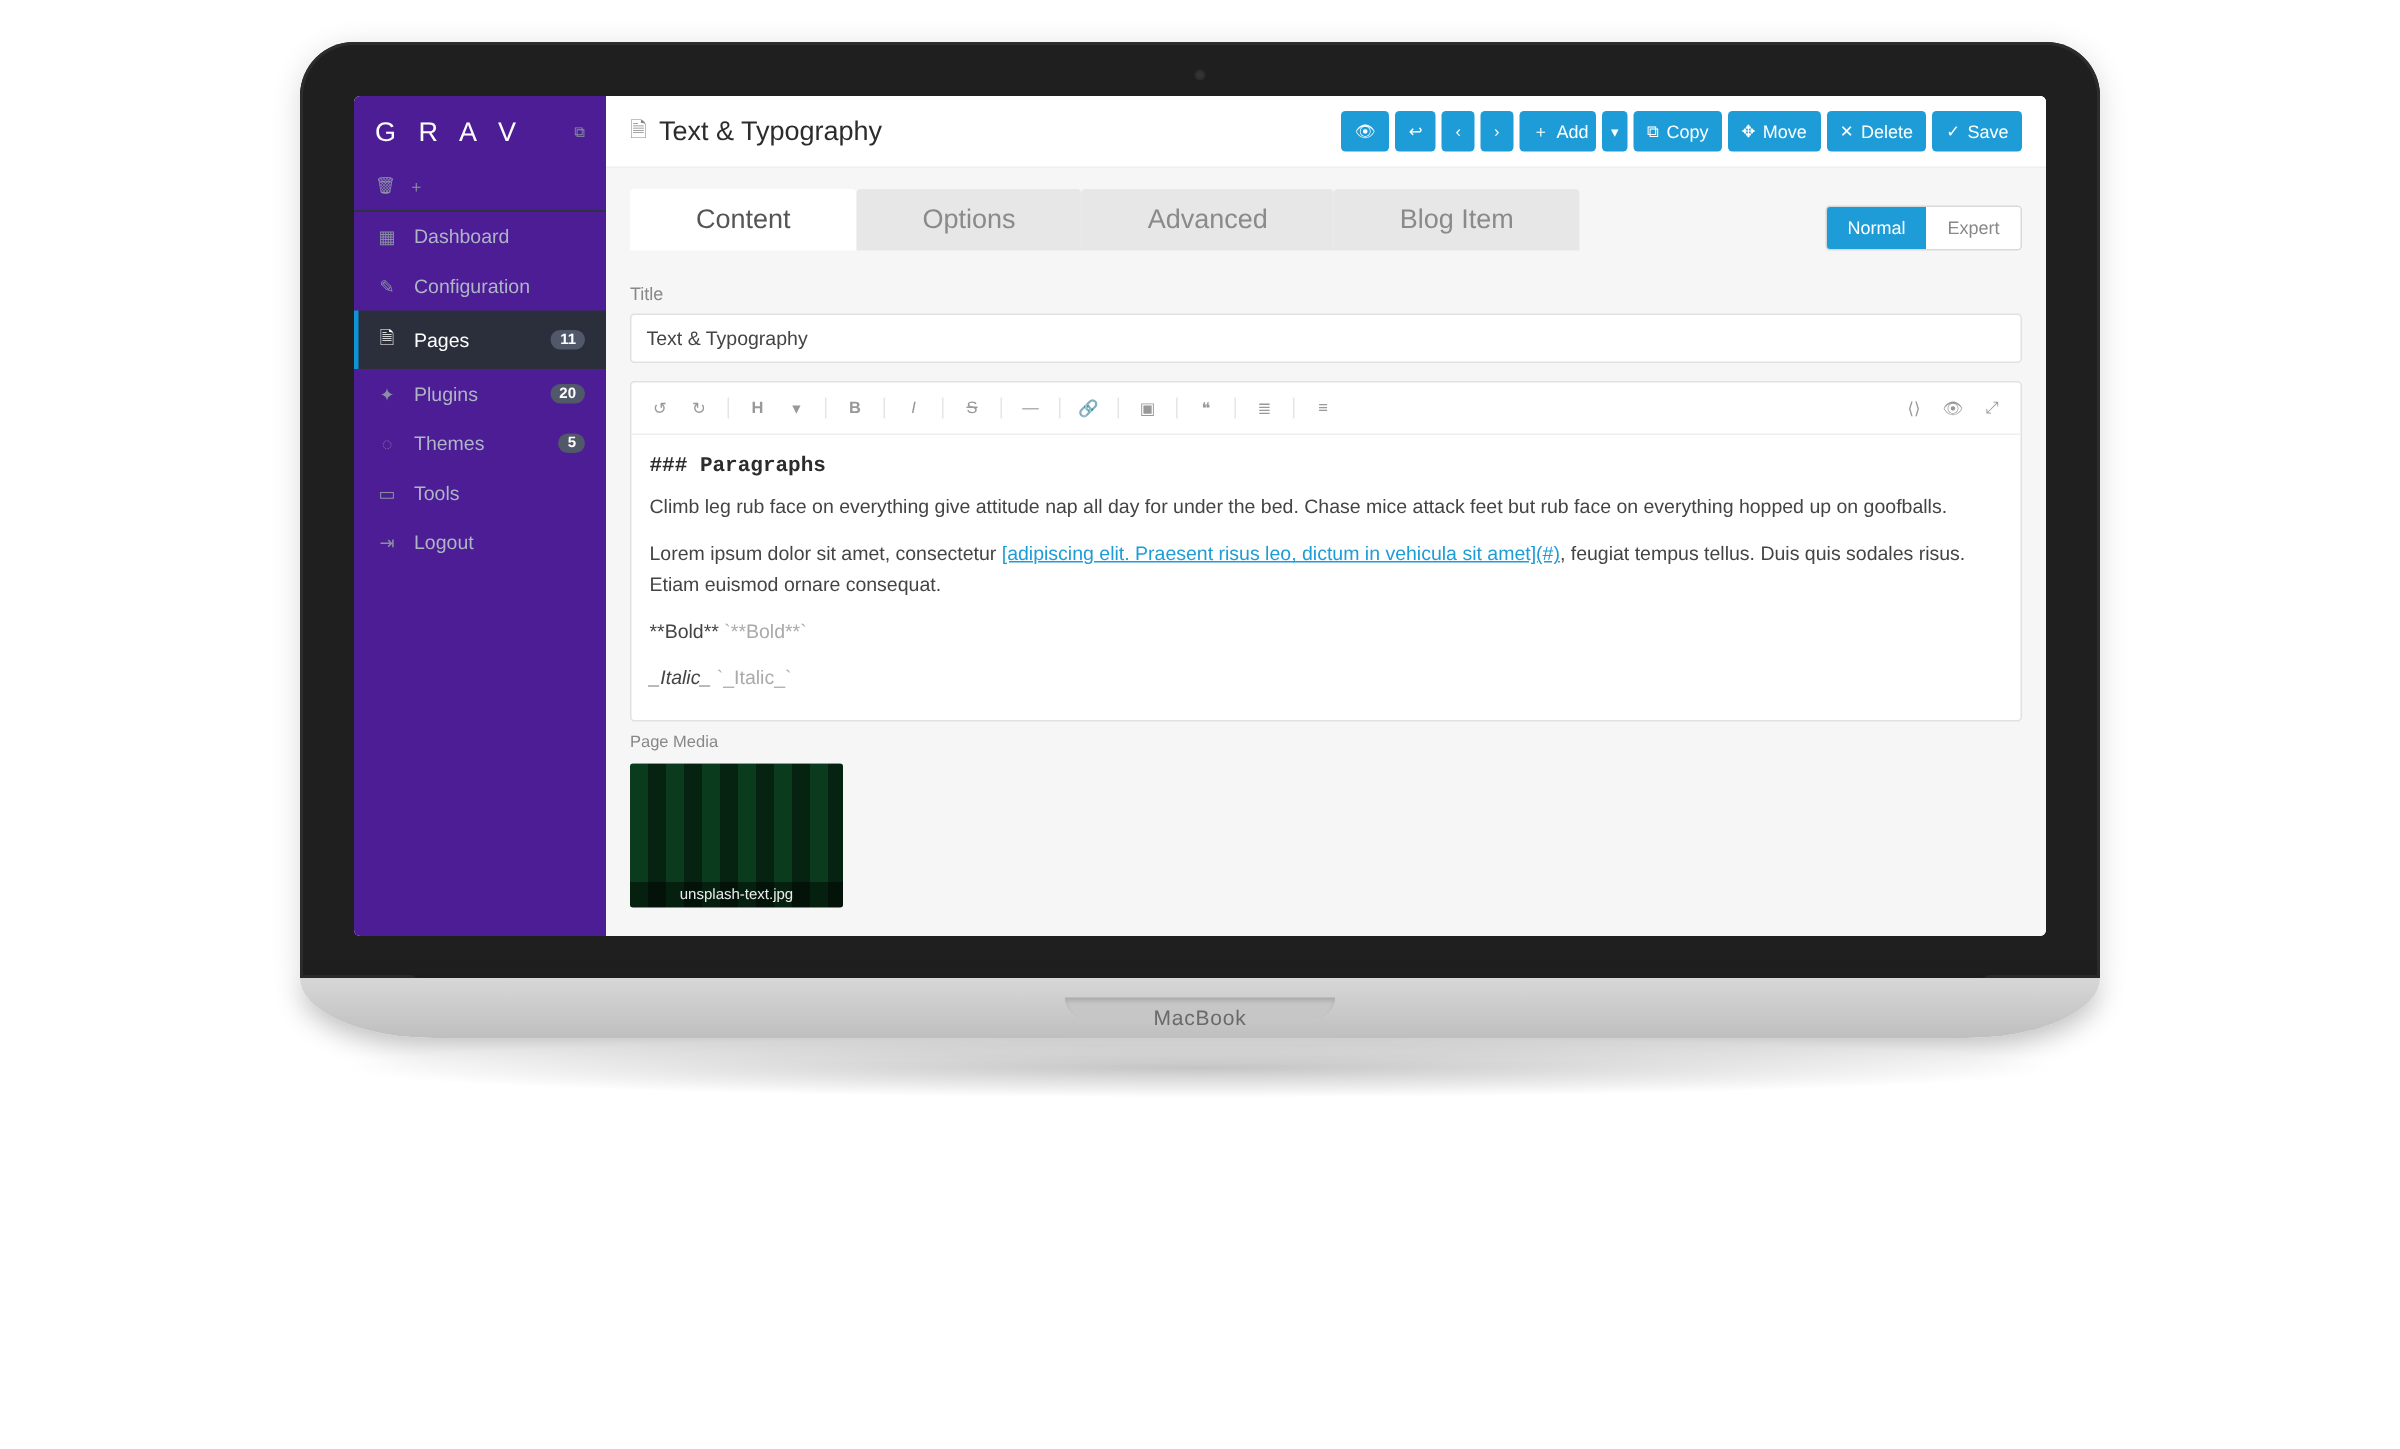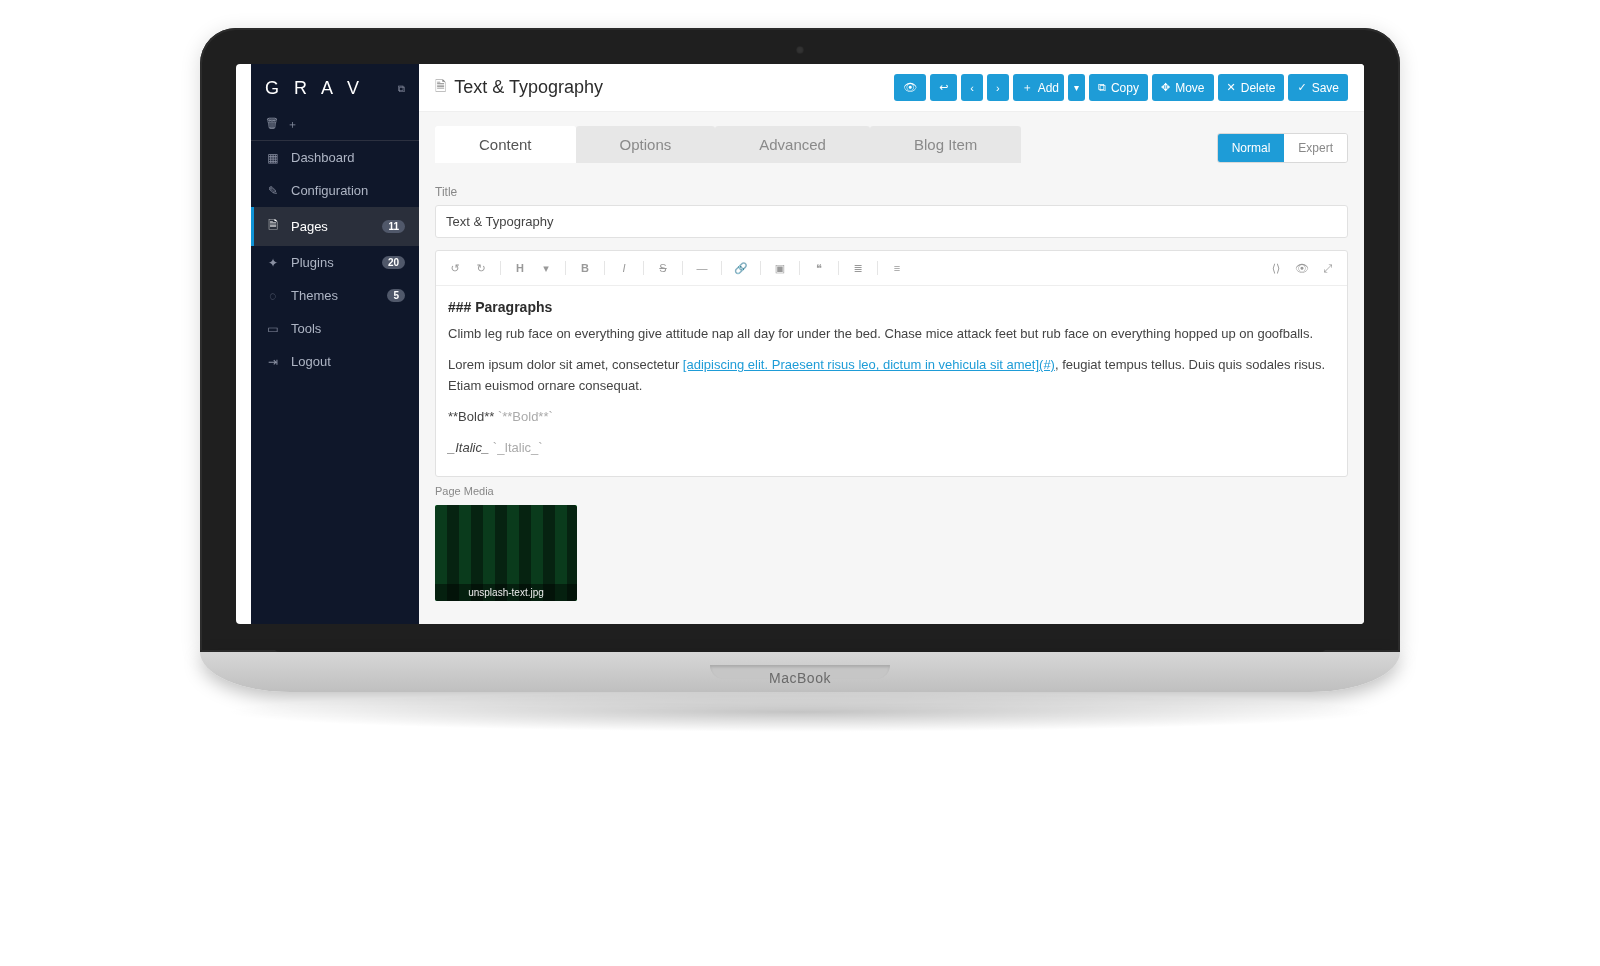--- a/index.html
+++ b/index.html
@@ -2,21 +2,21 @@
 <html><head>
 <meta charset="utf-8">
 <style>
 * { margin:0; padding:0; box-sizing:border-box; }
 body { background:#fff; font-family:-apple-system, BlinkMacSystemFont, "Segoe UI", Helvetica, Arial, sans-serif; width:1600px; height:966px; display:flex; align-items:flex-start; justify-content:center; }
 .macbook { width:1200px; margin-top:28px; position:relative; }
 .bezel { background:#1f1f1f; border-radius:36px 36px 0 0; padding:36px 36px 0 36px; box-shadow:inset 0 0 0 2px #2c2c2c, 0 4px 20px rgba(0,0,0,.15); position:relative; }
 .camera { position:absolute; top:18px; left:50%; transform:translateX(-50%); width:8px; height:8px; border-radius:50%; background:#333; box-shadow:inset 0 0 2px #111; }
 .screen { width:100%; height:560px; background:#fff; border-radius:4px; overflow:hidden; display:flex; font-size:13px; }
 
-.sidebar { width:168px; background:#0f172a; color:#c3c9d6; display:flex; flex-direction:column;margin-left:15px; }
+.sidebar { width:168px; background:#4c1d95; color:#c3c9d6; display:flex; flex-direction:column; }
 .brand-row { display:flex; align-items:center; justify-content:space-between; padding:14px 14px 10px; }
 .brand { font-family:"Arial", sans-serif; letter-spacing:5px; font-size:18px; font-weight:300; color:#fff; }
 .ext-icon { font-size:10px; color:#8a90a2; }
 .user-row { display:flex; align-items:center; padding:10px 14px; border-top:1px solid #2c3140; border-bottom:1px solid #2c3140; }
 .avatar { width:34px; height:34px; border-radius:50%; background:radial-gradient(circle at 35% 30%, #e9c8b0 0 38%, #7a6456 38% 60%, #3d3d3d 60%); margin-right:10px; }
 .uname { font-size:13px; color:#fff; }
 .urole { font-size:11px; color:#8c93a4; }
 .mini-actions { display:flex; gap:8px; padding:8px 14px; font-size:11px; color:#8c93a4; border-bottom:1px solid #2c3140; }
 .nav { display:flex; flex-direction:column; }
 .nav-item { display:flex; align-items:center; padding:9px 14px; color:#aeb5c4; cursor:pointer; font-size:13px; }
@@ -29,35 +29,35 @@
 .titlebar { background:#fff; display:flex; align-items:center; padding:10px 16px; border-bottom:1px solid #efefef; }
 .page-title { display:flex; align-items:center; gap:8px; font-size:18px; color:#2c2c2c; font-weight:400; }
 .page-title .file-icon { font-size:14px; color:#888; }
 .actions { margin-left:auto; display:flex; gap:4px; }
 .btn { background:#1e9cd7; color:#fff; border:none; border-radius:3px; font-size:12px; padding:6px 9px; display:inline-flex; align-items:center; gap:5px; cursor:pointer; }
 .btn .glyph { font-size:11px; }
 .btn.caret-appended { padding-right:5px; }
 .btn-caret { background:#1e9cd7; color:#fff; border:none; border-radius:3px; font-size:10px; padding:6px 6px; cursor:pointer; }
 .tabs-row { display:flex; padding:14px 16px 0 16px; align-items:flex-end; }
 .tab-nav { display:flex; }
-.tab { padding:10px 44px; background:#e7e7e7; color:#8a8a8a; font-size:15px; cursor:pointer; border-radius:3px 3px 0 0; }
+.tab { padding:10px 44px; background:#e7e7e7; color:#8a8a8a; font-size:18px; cursor:pointer; border-radius:3px 3px 0 0; }
 .tab.active { background:#fff; color:#555; }
 .mode-switch { margin-left:auto; display:flex; border-radius:3px; overflow:hidden; border:1px solid #d9d9d9; }
 .mode-btn { padding:7px 14px; font-size:12px; cursor:pointer; background:#fff; color:#888; }
 .mode-btn.active { background:#1e9cd7; color:#fff; }
 .panel { padding:22px 16px 16px; }
 .field-label { font-size:12px; color:#888; margin-bottom:6px; }
 .text-input { width:100%; border:1px solid #e1e1e1; border-radius:3px; padding:8px 10px; font-size:13px; color:#444; background:#fff; }
 .editor-container { border:1px solid #e1e1e1; border-radius:3px; margin-top:12px; background:#fff; }
 .editor-toolbar { display:flex; align-items:center; padding:6px 8px; border-bottom:1px solid #eee; gap:4px; flex-wrap:wrap; }
 .et-btn { width:22px; height:22px; display:inline-flex; align-items:center; justify-content:center; font-size:11px; color:#999; cursor:pointer; border-radius:2px; }
 .et-sep { width:1px; height:14px; background:#e5e5e5; margin:0 4px; }
 .et-right { margin-left:auto; display:flex; gap:4px; }
 .editor-body { padding:10px 12px 8px; font-size:13px; color:#444; line-height:1.6; max-height:200px; overflow:hidden; }
-.editor-body h3m { font-weight:700; font-size:14px; color:#2c2c2c; display:block; margin-bottom:6px; }
+.editor-body h3m { font-weight:700; font-size:14px; color:#2c2c2c; display:block; margin-bottom:6px;font-family:Liberation Mono, monospace; }
 .editor-body a { color:#1e9cd7; text-decoration:underline; }
 .editor-body p { margin-bottom:10px; }
 .muted-code { color:#aaa; font-family:inherit; }
 .bold-md { font-weight:400; }
 .italic-md { font-style:italic; }
 .section-label { font-size:11px; color:#888; margin:8px 0 8px; }
 .media-thumb { width:142px; height:96px; background:#15803d; border-radius:2px; position:relative; overflow:hidden; }
 .media-thumb::before { content:""; position:absolute; inset:0; background:repeating-linear-gradient(90deg, #3a3a3a 0 12px, #222 12px 24px), repeating-linear-gradient(0deg, rgba(255,255,255,.05) 0 10px, transparent 10px 30px); mix-blend-mode:overlay; }
 .media-caption { position:absolute; bottom:0; left:0; right:0; text-align:center; font-size:10px; color:#ececec; background:rgba(0,0,0,.45); padding:3px 0; }
 

